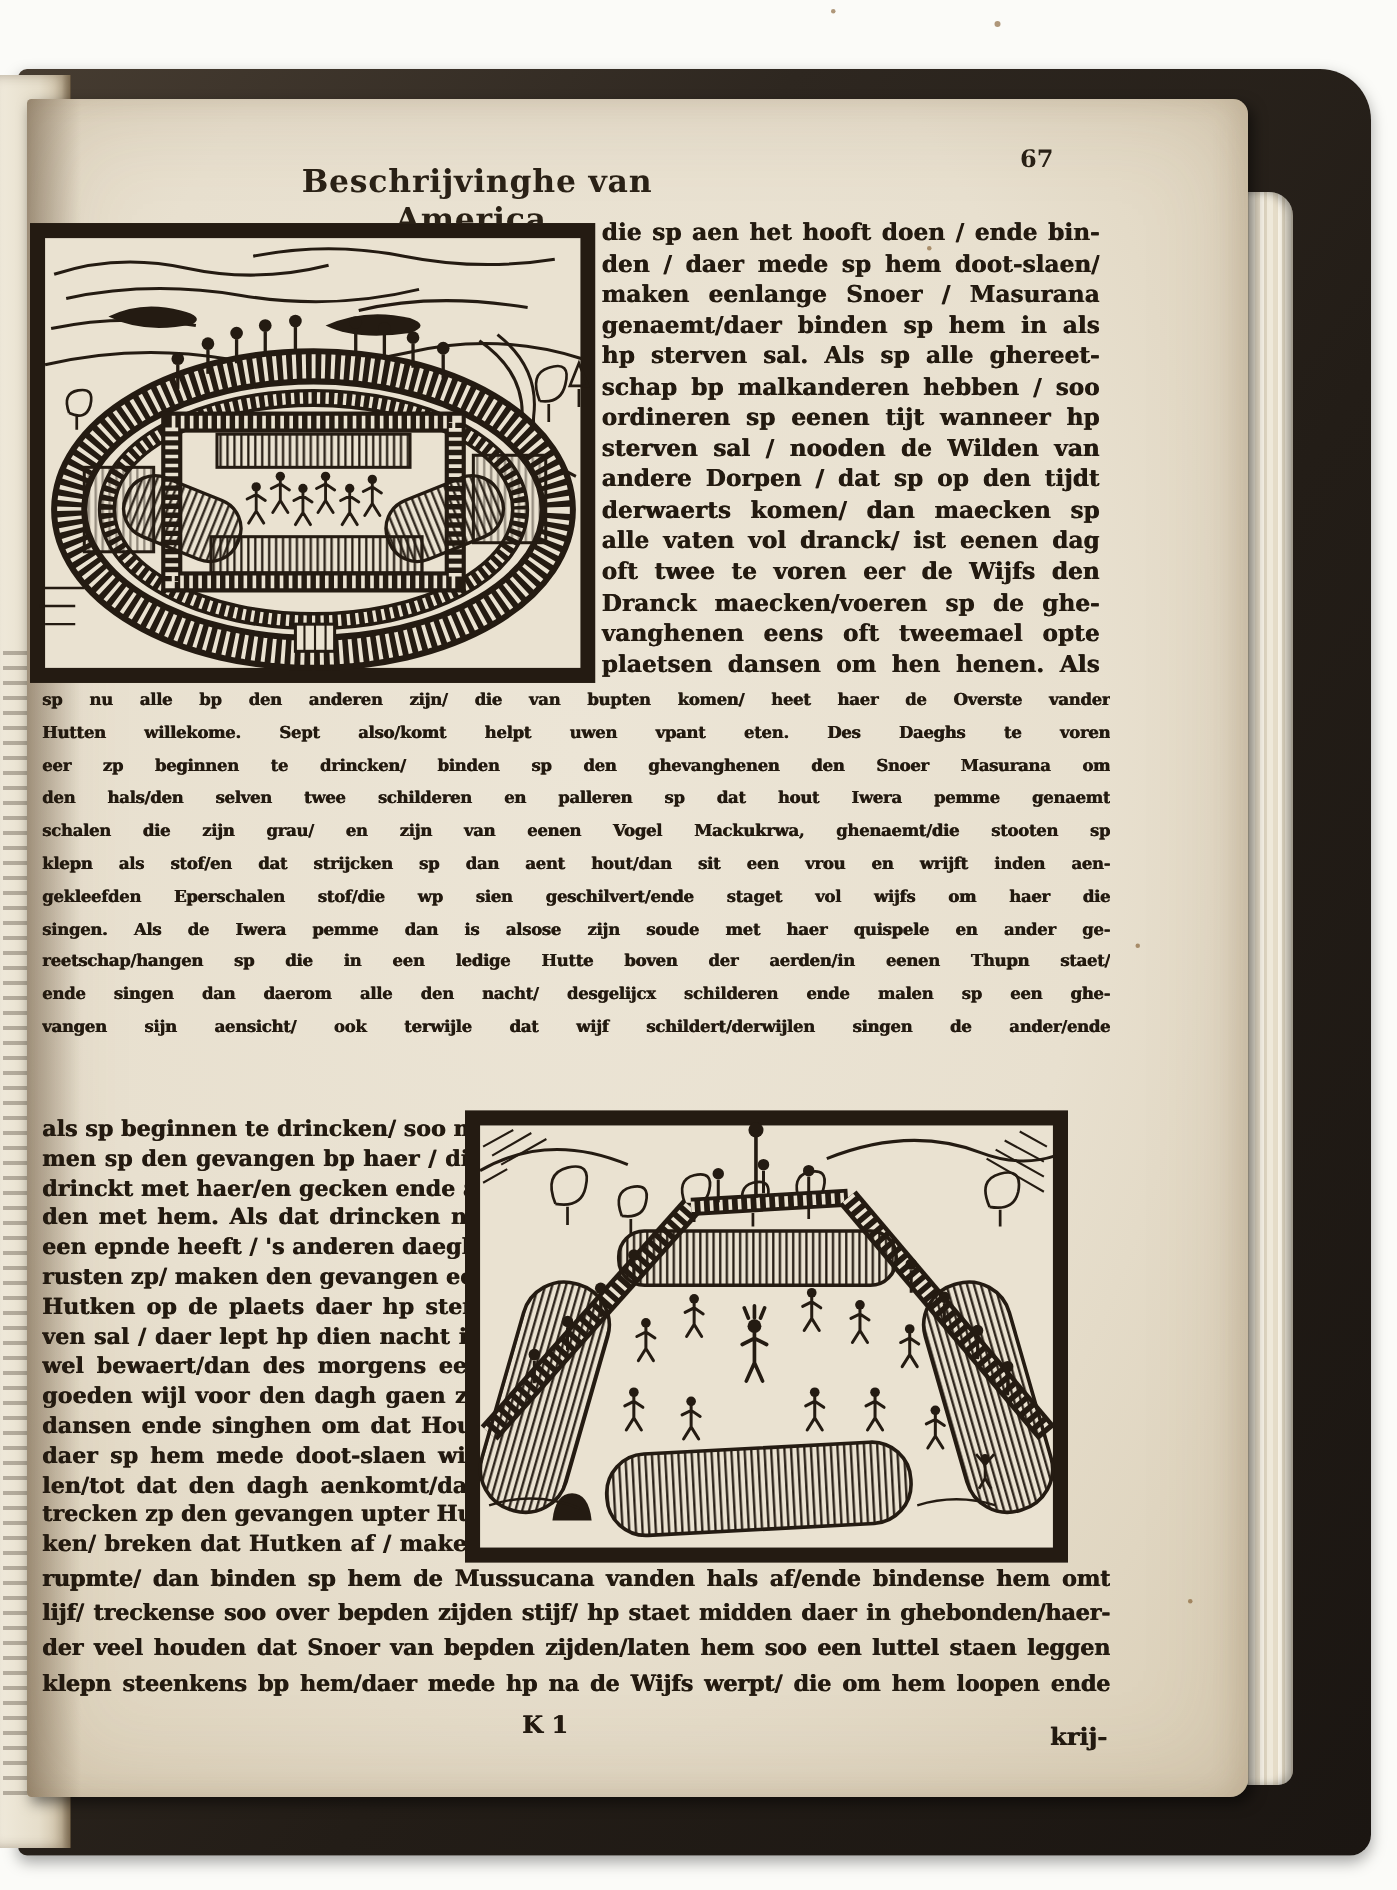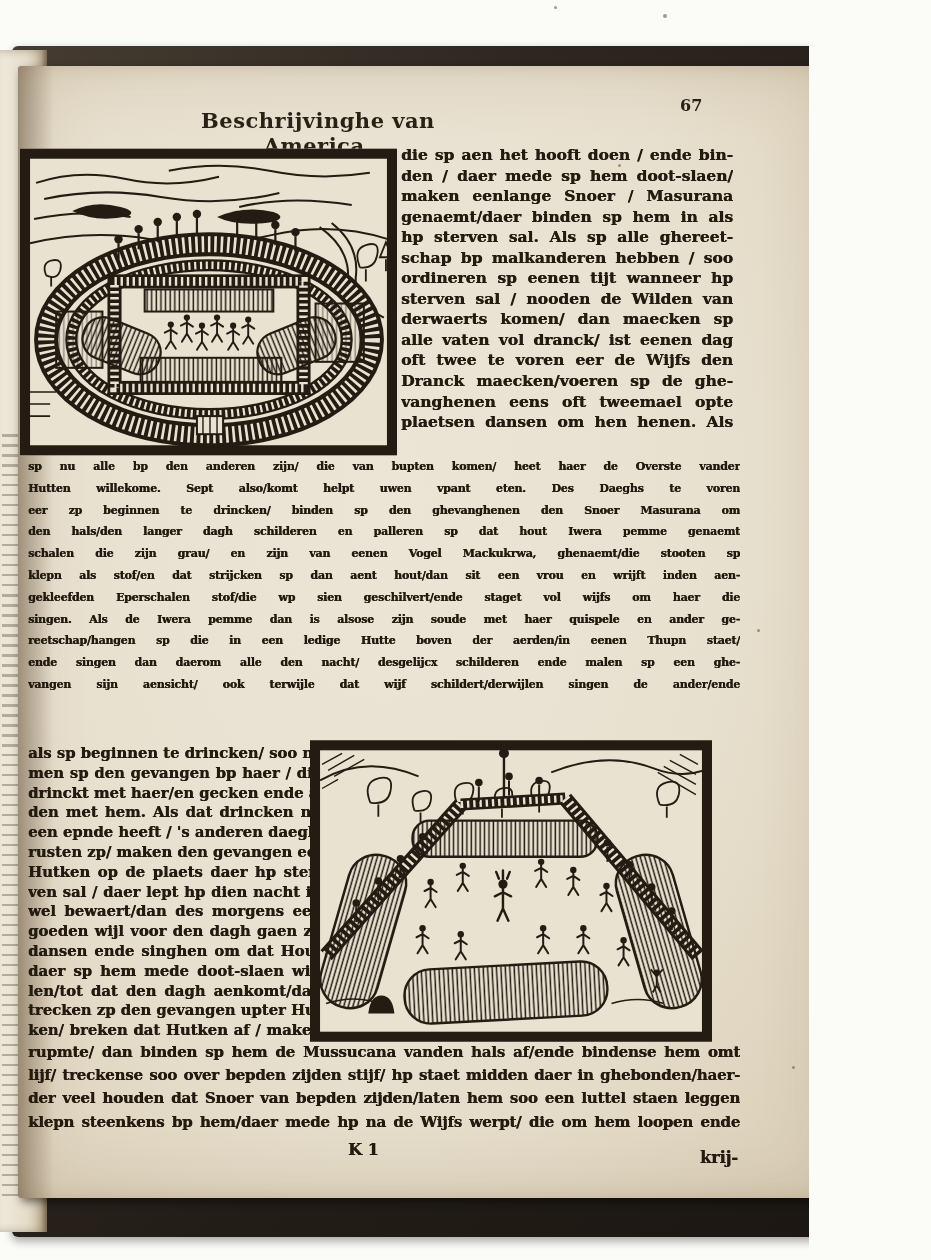--- a/index.html
+++ b/index.html
@@ -1,17 +1,17 @@
 <!DOCTYPE html>
 <html><head>
 <meta charset="utf-8">
 <style>
   html,body{margin:0;padding:0;}
   body{width:931px;height:1260px;background:#fbfbf8;font-family:"DejaVu Serif",serif;}
-  .photo{position:relative;width:809px;height:1260px;overflow:hidden;background:#fbfbf8;}
+  .photo{position:relative;width:931px;height:1260px;overflow:hidden;background:#fbfbf8;}
   .leather{position:absolute;left:12px;top:46px;width:902px;height:1191px;
     background:linear-gradient(125deg,#463c31 0%,#2e2720 30%,#231d17 60%,#1b1612 100%);
     border-radius:6px 34px 14px 6px;box-shadow:0 4px 10px rgba(0,0,0,.35);}
   .fore-edge{position:absolute;left:804px;top:128px;width:58px;height:1062px;
     background:repeating-linear-gradient(90deg,#f7f2e6 0 3px,#ddd4c0 3px 5px,#efe9da 5px 9px,#e5dcc8 9px 12px);
     border-radius:10px 16px 10px 6px;box-shadow:inset -4px 0 6px rgba(0,0,0,.35);}
   .facing-page{position:absolute;left:0;top:50px;width:47px;height:1182px;
     background:linear-gradient(90deg,#efe9da 0%,#e6decb 55%,#cfc2a8 88%,#9a8a6e 100%);
     box-shadow:inset -6px 0 8px rgba(60,40,20,.35);}
   .facing-text{position:absolute;left:2px;top:380px;width:28px;height:770px;opacity:.55;
@@ -128,32 +128,33 @@
 
     <div class="textblock col-right">
         <div class="tline">die sp aen het hooft doen / ende bin-</div>
         <div class="tline">den / daer mede sp hem doot-slaen/</div>
         <div class="tline">maken eenlange Snoer / Masurana</div>
         <div class="tline">genaemt/daer binden sp hem in als</div>
         <div class="tline">hp sterven sal. Als sp alle ghereet-</div>
         <div class="tline">schap bp malkanderen hebben / soo</div>
         <div class="tline">ordineren sp eenen tijt wanneer hp</div>
         <div class="tline">sterven sal / nooden de Wilden van</div>
+        <div class="tline">andere Dorpen / dat sp op den tijdt</div>
         <div class="tline">derwaerts komen/ dan maecken sp</div>
         <div class="tline">alle vaten vol dranck/ ist eenen dag</div>
         <div class="tline">oft twee te voren eer de Wijfs den</div>
         <div class="tline">Dranck maecken/voeren sp de ghe-</div>
         <div class="tline">vanghenen eens oft tweemael opte</div>
         <div class="tline">plaetsen dansen om hen henen. Als</div>
       </div>
     <div class="textblock block-mid">
         <div class="tline">sp nu alle bp den anderen zijn/ die van bupten komen/ heet haer de Overste vander</div>
         <div class="tline">Hutten willekome. Sept also/komt helpt uwen vpant eten. Des Daeghs te voren</div>
         <div class="tline">eer zp beginnen te drincken/ binden sp den ghevanghenen den Snoer Masurana om</div>
-        <div class="tline">den hals/den langer dagh schilderen en palleren sp dat hout Iwera pemme genaemt</div>
+        <div class="tline">den hals/den selven twee schilderen en palleren sp dat hout Iwera pemme genaemt</div>
         <div class="tline">schalen die zijn grau/ en zijn van eenen Vogel Mackukrwa, ghenaemt/die stooten sp</div>
         <div class="tline">klepn als stof/en dat strijcken sp dan aent hout/dan sit een vrou en wrijft inden aen-</div>
         <div class="tline">gekleefden Eperschalen stof/die wp sien geschilvert/ende staget vol wijfs om haer die</div>
         <div class="tline">singen. Als de Iwera pemme dan is alsose zijn soude met haer quispele en ander ge-</div>
         <div class="tline">reetschap/hangen sp die in een ledige Hutte boven der aerden/in eenen Thupn staet/</div>
         <div class="tline">ende singen dan daerom alle den nacht/ desgelijcx schilderen ende malen sp een ghe-</div>
         <div class="tline">vangen sijn aensicht/ ook terwijle dat wijf schildert/derwijlen singen de ander/ende</div>
       </div>
     <div class="textblock col-left">
         <div class="tline">als sp beginnen te drincken/ soo ne-</div>

